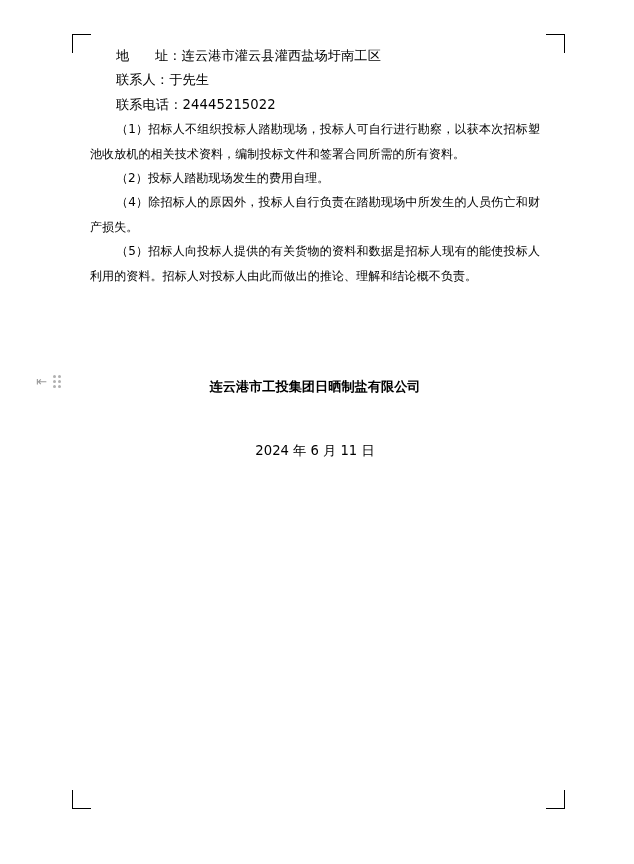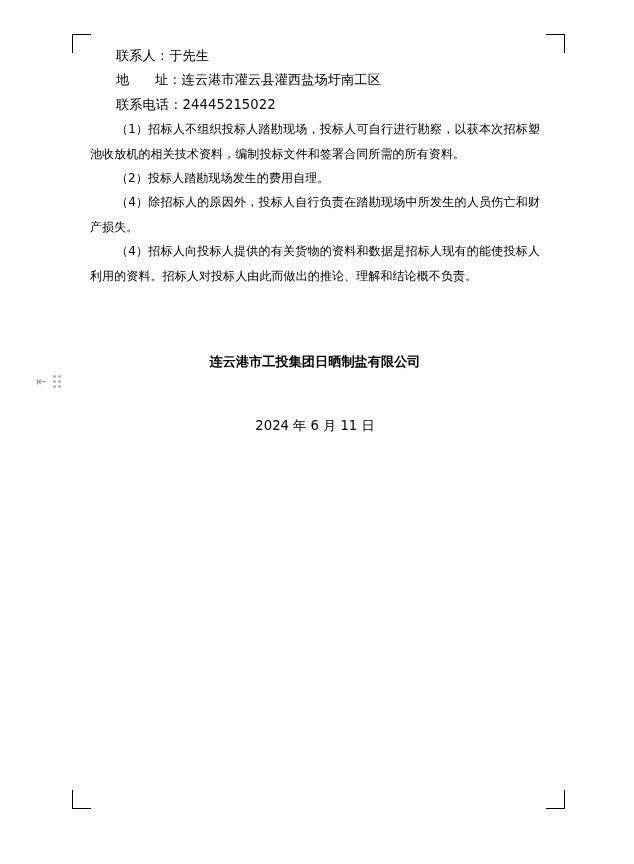--- a/index.html
+++ b/index.html
@@ -54,20 +54,21 @@
     text-align: justify;
     letter-spacing: 0.1px;
   }
   .gap-big { height: 62px; }
   .center {
     text-align: center;
     font-size: 13.2px;
     line-height: 24px;
     color: #000;
     font-weight: bold;
+    margin-top: 25px;
   }
   .center-date {
     text-align: center;
     font-size: 13.2px;
     line-height: 24px;
     color: #000;
     margin-top: 40px;
   }
   
   .handle-widget {
@@ -103,28 +104,28 @@
 
 <div class="page-wrap">
 
   <div class="crop crop-tl"></div>
   <div class="crop crop-tr"></div>
   <div class="crop crop-bl"></div>
   <div class="crop crop-br"></div>
 
   <div class="content">
 
+    <div class="line indent2">地      址：连云港市灌云县灌西盐场圩南工区</div>
     <div class="line indent2">联系人：于先生</div>
-    <div class="line indent2">地      址：连云港市灌云县灌西盐场圩南工区</div>
     <div class="line indent2">联系电话：24445215022</div>
 
     <div class="para">（1）招标人不组织投标人踏勘现场，投标人可自行进行勘察，以获本次招标塑池收放机的相关技术资料，编制投标文件和签署合同所需的所有资料。</div>
     <div class="para">（2）投标人踏勘现场发生的费用自理。</div>
     <div class="para">（4）除招标人的原因外，投标人自行负责在踏勘现场中所发生的人员伤亡和财产损失。</div>
-    <div class="para">（4）招标人向投标人提供的有关货物的资料和数据是招标人现有的能使投标人利用的资料。招标人对投标人由此而做出的推论、理解和结论概不负责。</div>
+    <div class="para">（5）招标人向投标人提供的有关货物的资料和数据是招标人现有的能使投标人利用的资料。招标人对投标人由此而做出的推论、理解和结论概不负责。</div>
 
     <div class="gap-big"></div>
 
     <div class="center">连云港市工投集团日晒制盐有限公司</div>
     <div class="center-date">2024 年 6 月 11 日</div>
 
   </div>
 
   <div class="handle-widget">
     <span class="handle-icon">⇤</span>

